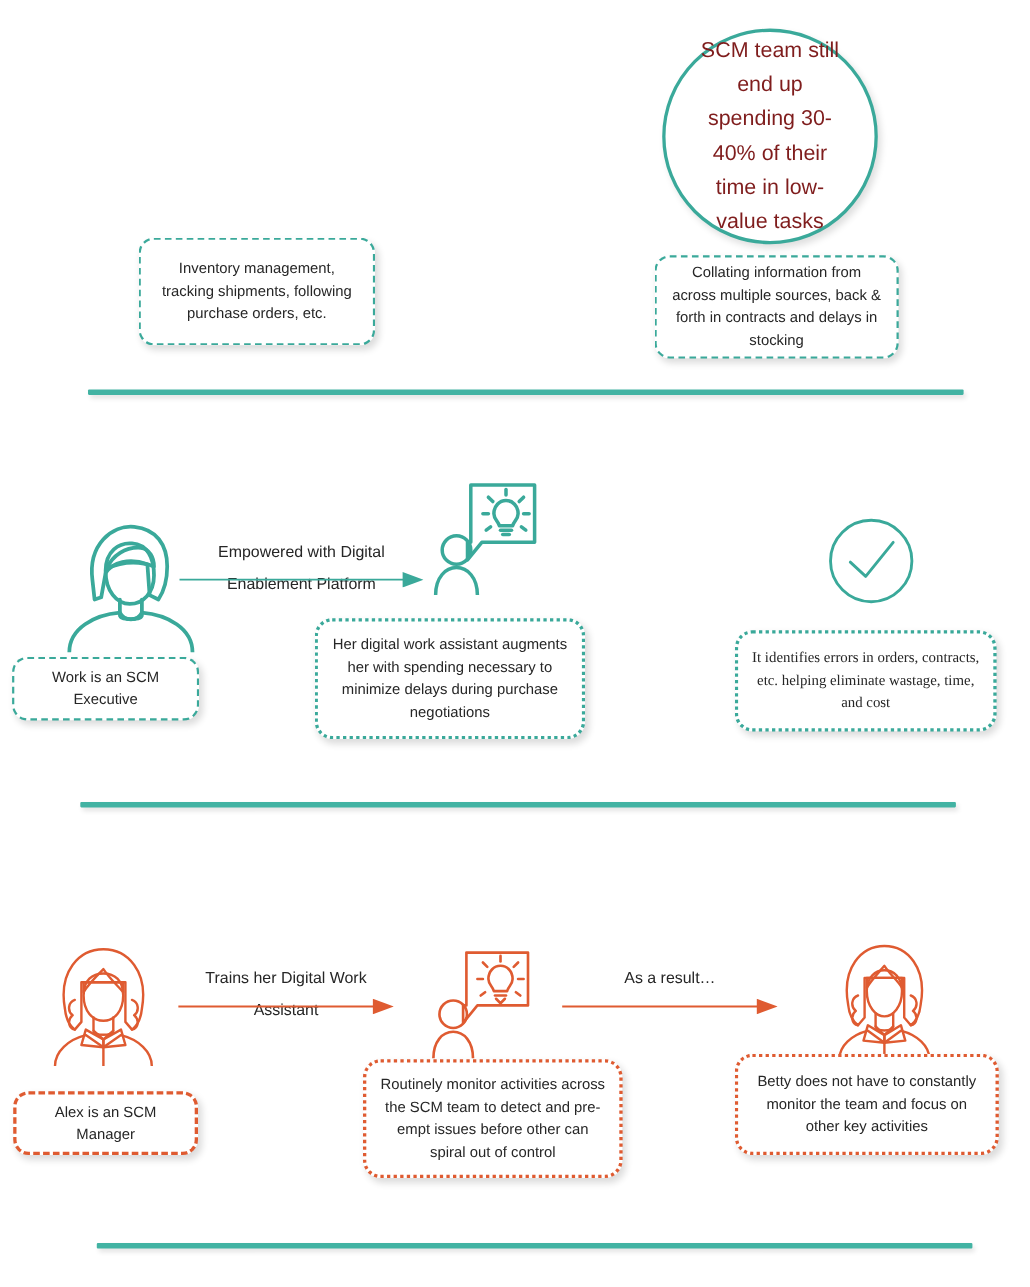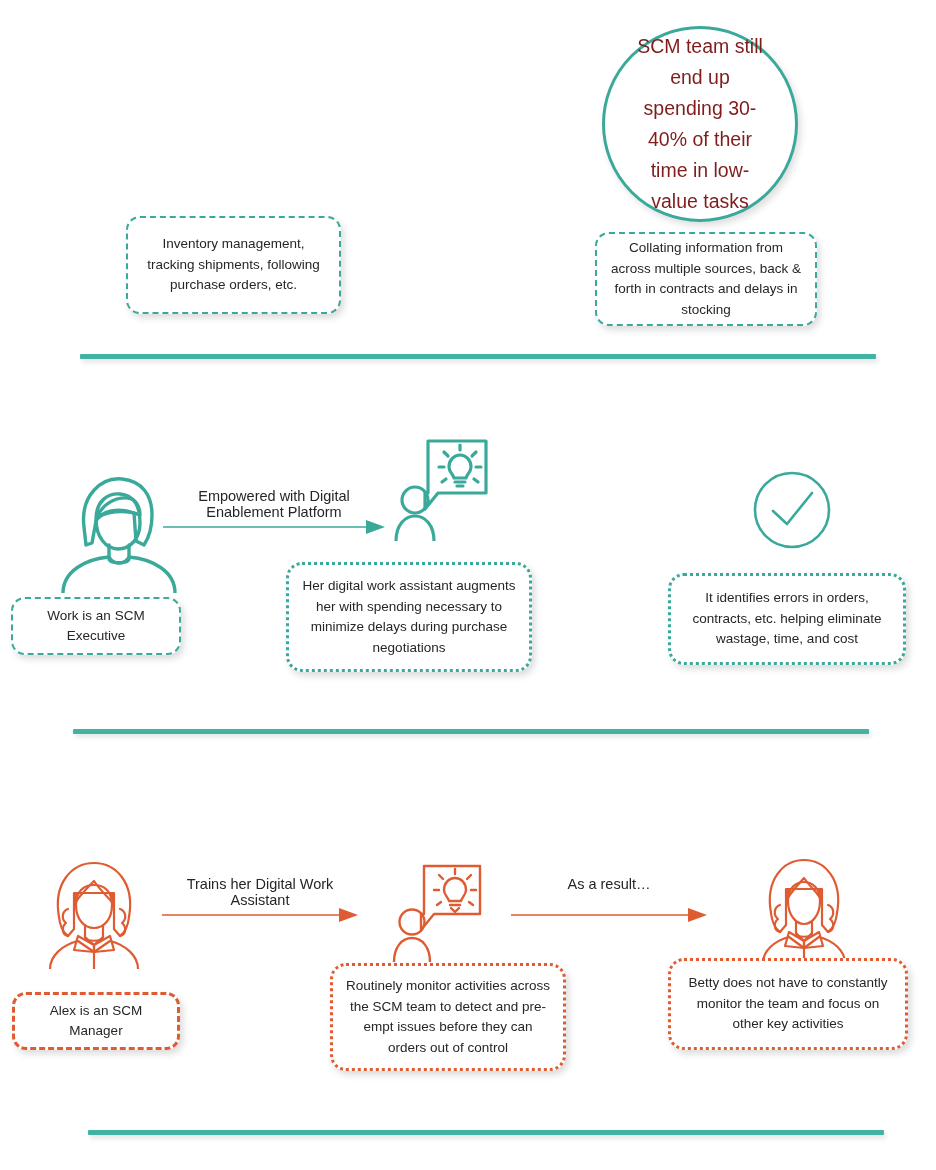--- a/index.html
+++ b/index.html
@@ -72,21 +72,21 @@
   }
 
   
   .arrow-group { }
   .arrow-label {
     position: absolute;
     left: 0;
     width: 100%;
     text-align: center;
     font-size: 14.5px;
-    line-height: 16px;
+    line-height: 29px;
     color: #262626;
   }
   .arrow-svg { position: absolute; left: 0; bottom: 0; }
 
   
   .icon-wrap { line-height: 0; }
 </style>
 </head>
 <body>
 
@@ -163,21 +163,21 @@
   </div>
 
 
   <div class="node icon-wrap" style="left:753px; top:471px; width:78px; height:78px;">
     <svg width="78" height="78" viewBox="0 0 78 78" fill="none" stroke="#3aa99a" stroke-width="2.6" stroke-linecap="round" stroke-linejoin="round">
       <circle cx="39" cy="39" r="37"></circle>
       <path d="M20 40 L34 53 L59 22"></path>
     </svg>
   </div>
 
-  <div class="node callout dotted-teal" style="left:668px; top:573px; width:238px; height:92px;">
+  <div class="node callout dotted-teal" style="left:668px; top:573px; width:238px; height:92px;font-family:Liberation Serif, serif;">
     <span class="callout-text">It identifies errors in orders, contracts, etc. helping eliminate wastage, time, and cost</span>
   </div>
 
   <div class="node divider" style="left:73px; top:729px; width:796px;"></div>
 
   <div class="node icon-wrap" style="left:40px; top:857px; width:108px; height:112px;">
     <svg width="108" height="112" viewBox="0 0 108 112" fill="none" stroke="#df5b31" stroke-width="2.2" stroke-linecap="round" stroke-linejoin="round">
 
       <path d="M19 60 C13 26, 32 6, 54 6 C76 6, 95 26, 89 60 C88 70, 84 76, 80 79 L74 72 L74 36 L34 36 L34 72 L28 79 C24 76, 20 70, 19 60 Z"></path>
 
@@ -229,21 +229,21 @@
       <line x1="45" y1="43" x2="49" y2="40"></line>
       <line x1="81" y1="43" x2="77" y2="40"></line>
 
       <circle cx="20" cy="60" r="12.5"></circle>
 
       <path d="M2 100 C2 85, 10 76, 20 76 C30 76, 38 85, 38 100"></path>
     </svg>
   </div>
 
   <div class="node callout dotted-orange" style="left:330px; top:963px; width:236px; height:108px;">
-    <span class="callout-text">Routinely monitor activities across the SCM team to detect and pre-empt issues before they can orders out of control</span>
+    <span class="callout-text">Routinely monitor activities across the SCM team to detect and pre-empt issues before other can spiral out of control</span>
   </div>
 
   <div class="node arrow-group" style="left:511px; top:876px; width:196px; height:46px;">
     <div class="arrow-label" style="top:0;">As a result…</div>
     <svg class="arrow-svg" width="196" height="14" viewBox="0 0 196 14">
       <line x1="0" y1="7" x2="180" y2="7" stroke="#df5b31" stroke-width="1.6"></line>
       <polygon points="177,0 196,7 177,14" fill="#df5b31"></polygon>
     </svg>
   </div>
 

